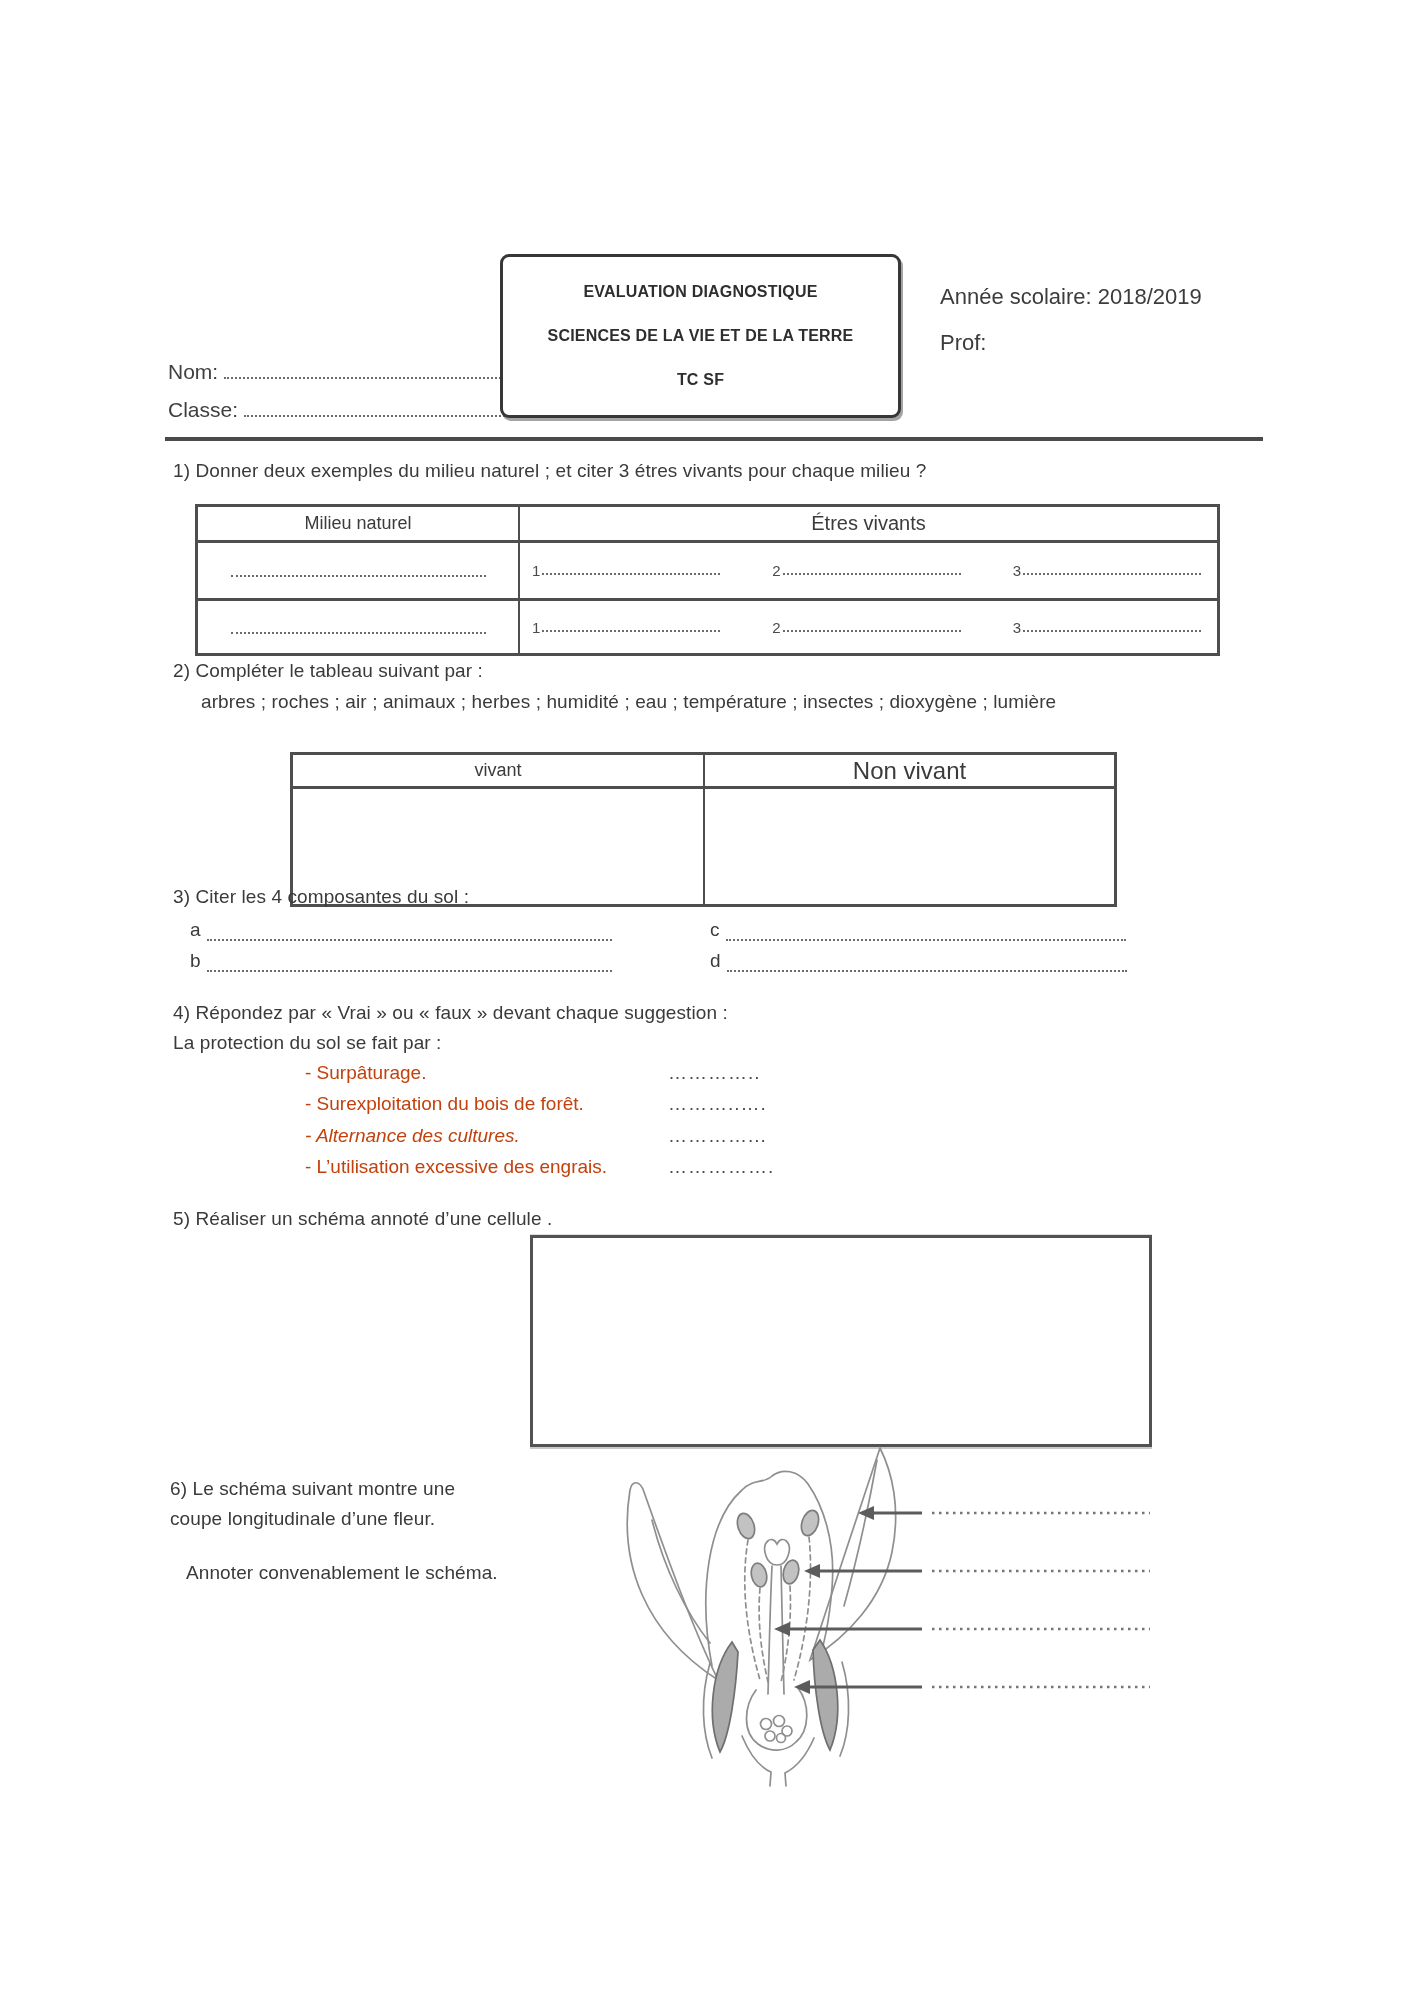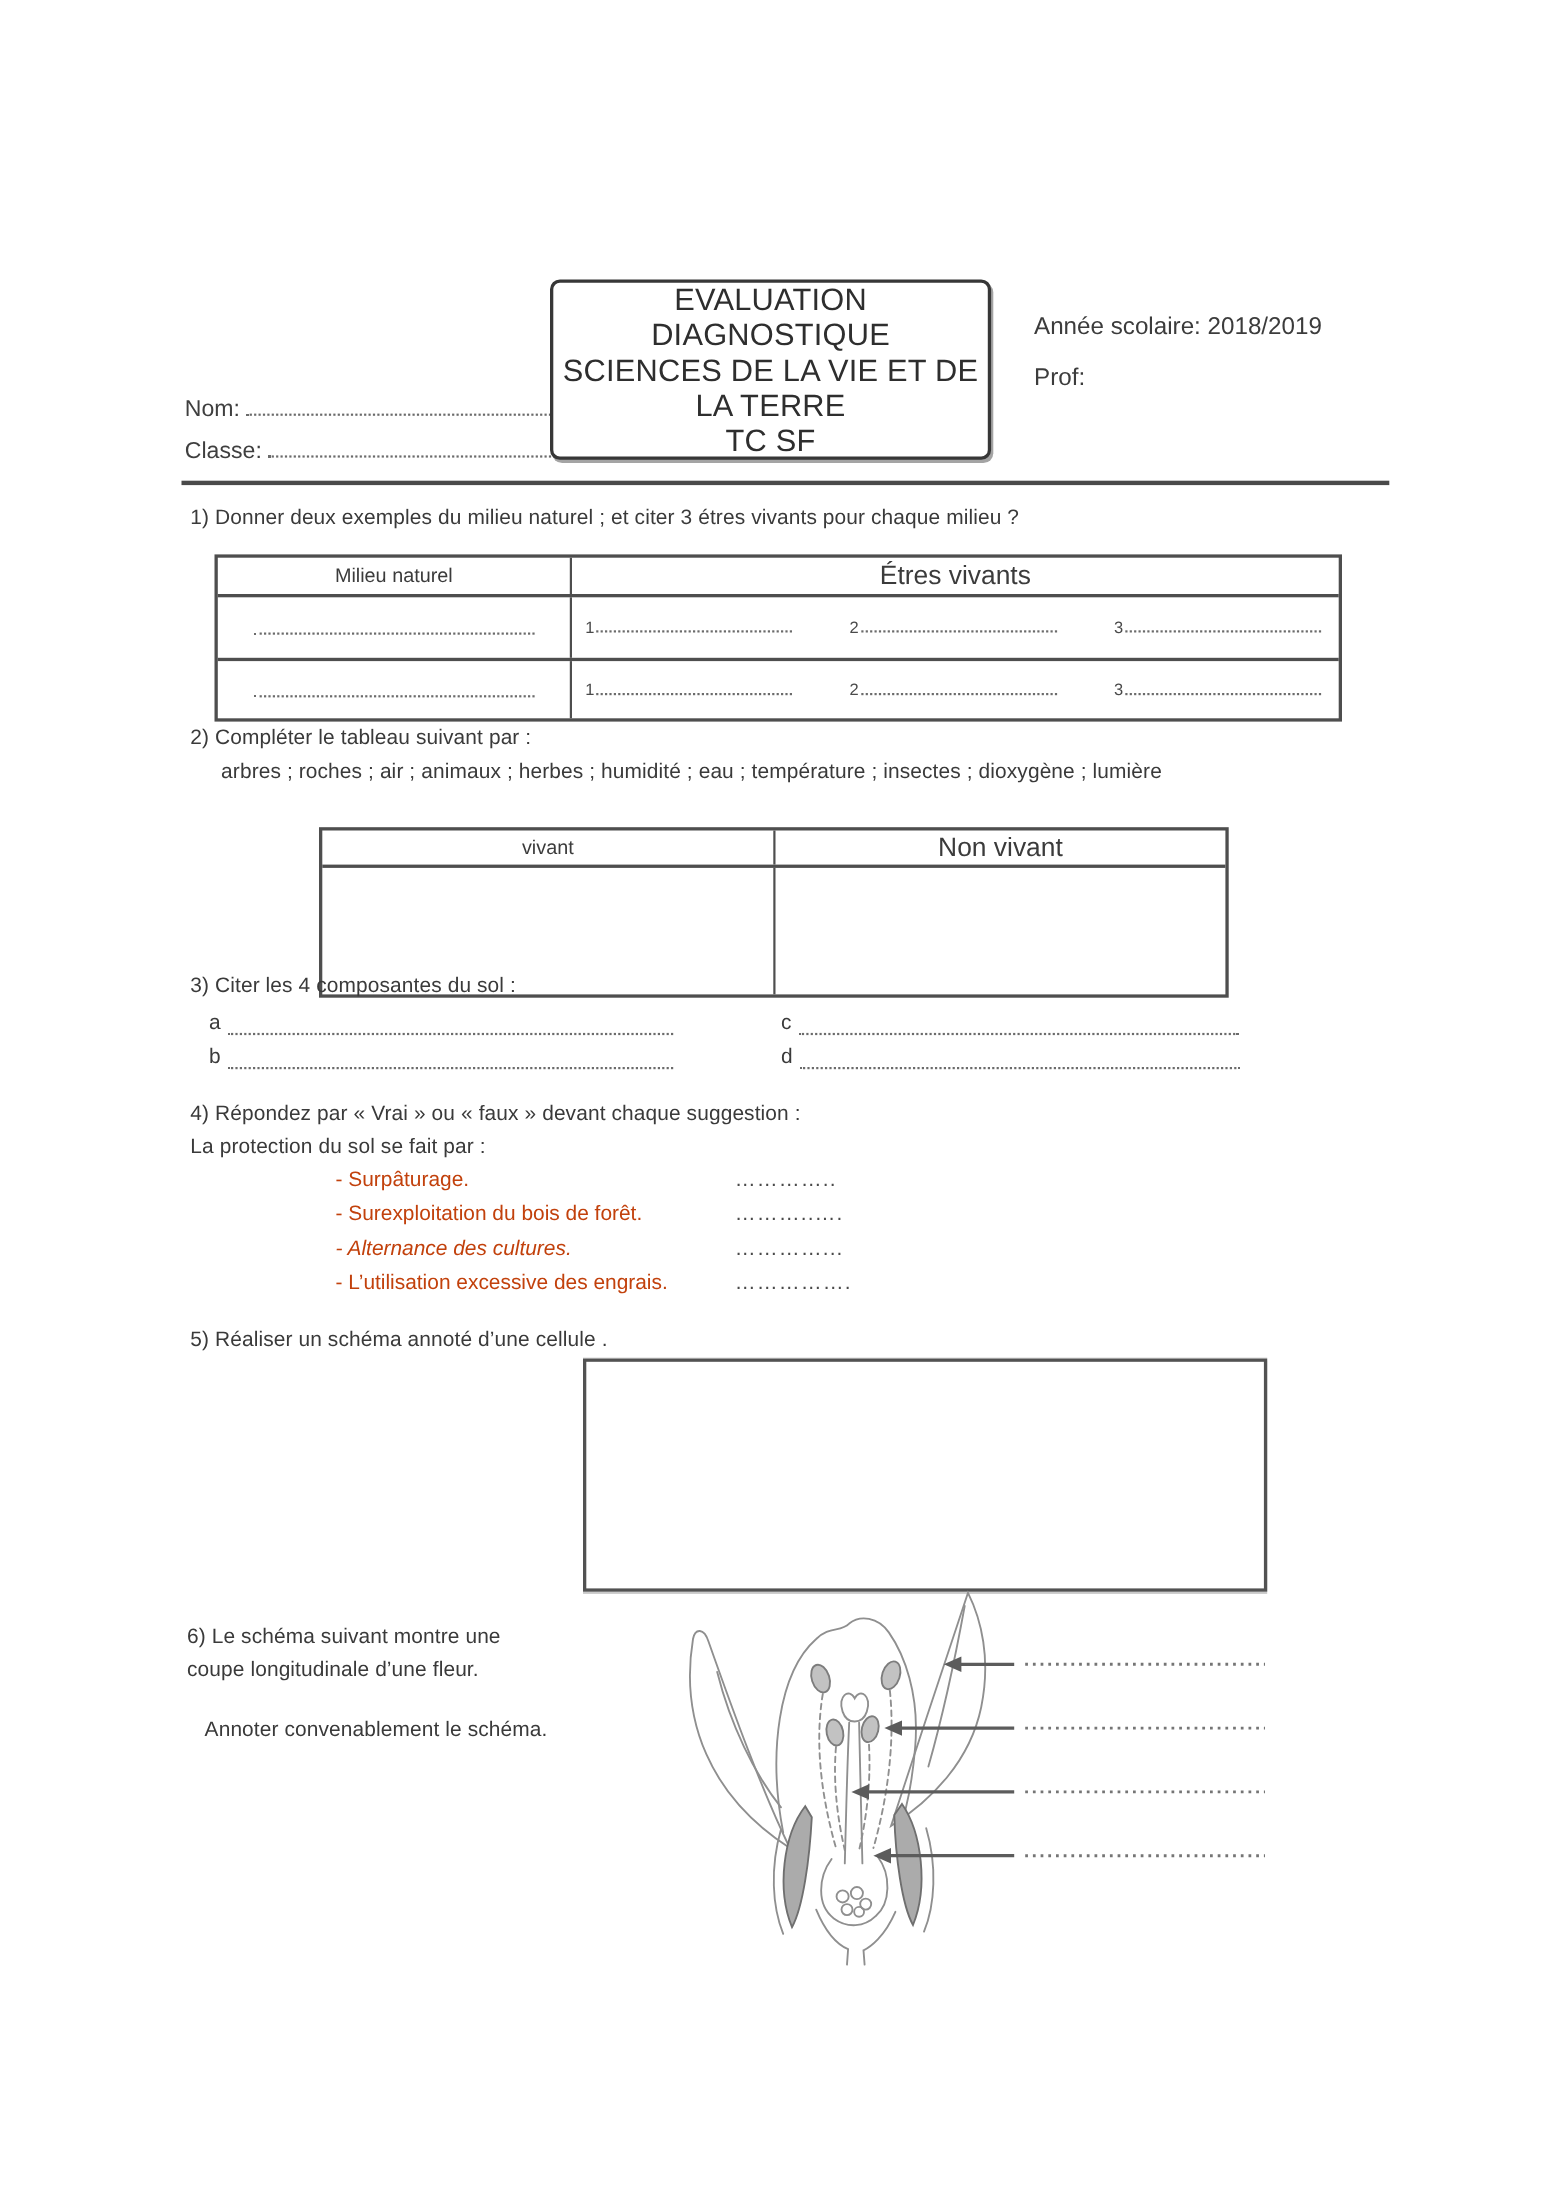--- a/index.html
+++ b/index.html
@@ -17,35 +17,35 @@
   .hdr-label { font-size:21px; color:#3f3f3f; white-space:nowrap; }
   .dotline { display:inline-block; border-bottom:2px dotted #6b6b6b; height:13px; vertical-align:baseline; }
 
   .title-box {
     left:500px; top:254px; width:401px; height:164px;
     border:3px solid #373737; border-radius:9px;
     box-shadow:2px 3px 0 rgba(90,90,90,.55);
     display:flex; flex-direction:column; justify-content:space-evenly;
     text-align:center; background:#fff;
   }
-  .title-box div { font-weight:normal; font-size:28px; color:#2e2e2e; letter-spacing:.2px; }
+  .title-box div { font-weight:bold; font-size:16px; color:#2e2e2e; letter-spacing:.2px; }
 
   .year-label { left:940px; top:284px; font-size:22px; color:#3c3c3c; }
   .prof-label { left:940px; top:330px; font-size:22px; color:#3c3c3c;text-align:center; }
 
   .hrule { left:165px; top:437px; width:1098px; height:4px; background:#4a4a4a; }
 
   
   .qtext { font-size:19px; color:#3a3a3a; letter-spacing:.1px; white-space:nowrap; }
 
   
   .t1 { left:195px; top:504px; width:1025px; border:3px solid #4e4e4e; background:#fff; }
   .t1 .hrow { display:flex; height:36px; border-bottom:3px solid #4e4e4e; }
   .t1 .h1 { width:322px; border-right:2px solid #4e4e4e; display:flex; align-items:center; justify-content:center; font-size:18px; }
-  .t1 .h2 { flex:1; display:flex; align-items:center; justify-content:center; font-size:24px; }
+  .t1 .h2 { flex:1; display:flex; align-items:center; justify-content:center; font-size:20px; }
   .t1 .drow { display:flex; height:55px; }
   .t1 .drow + .drow { border-top:3px solid #4e4e4e; }
   .t1 .c1 { width:322px; border-right:2px solid #4e4e4e; display:flex; align-items:center; justify-content:center; }
   .t1 .c1 .dotline { width:255px; }
   .t1 .c2 { flex:1; display:flex; gap:52px; padding:0 16px 0 12px; }
   .t1 .cell { flex:1; display:flex; align-items:center; }
   .t1 .num { font-size:15px; margin-right:2px; color:#4a4a4a; }
   .t1 .cell .dotline { flex:1; height:9px; }
 
   

